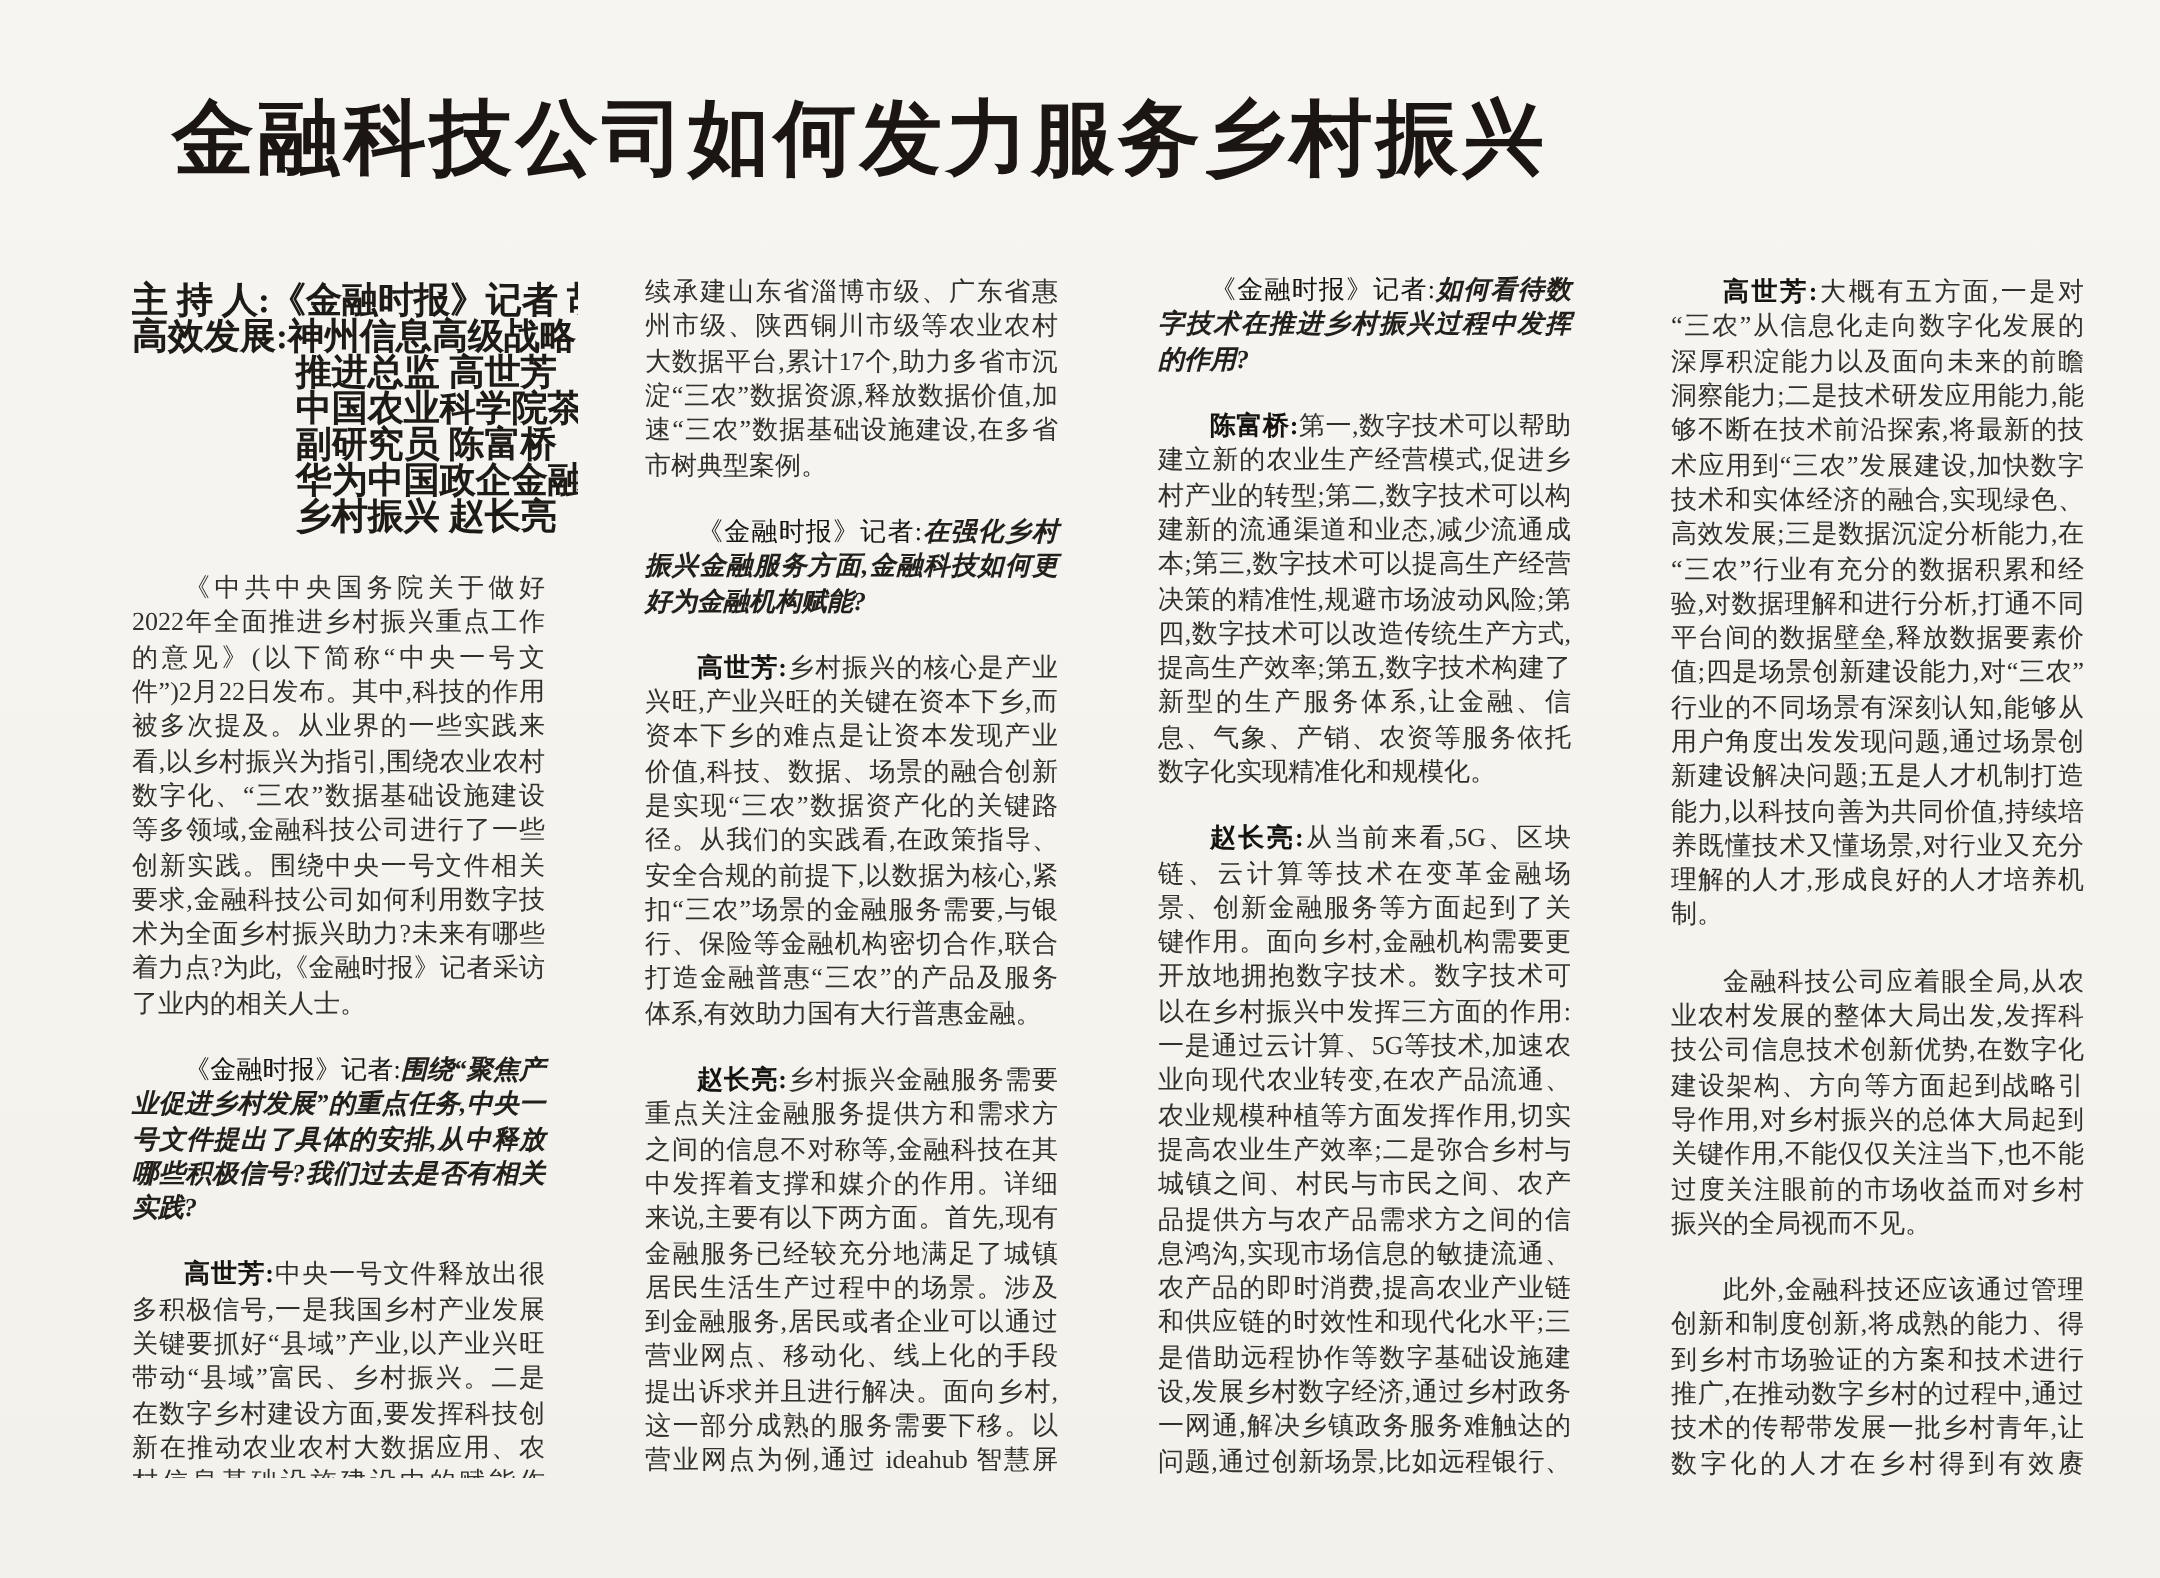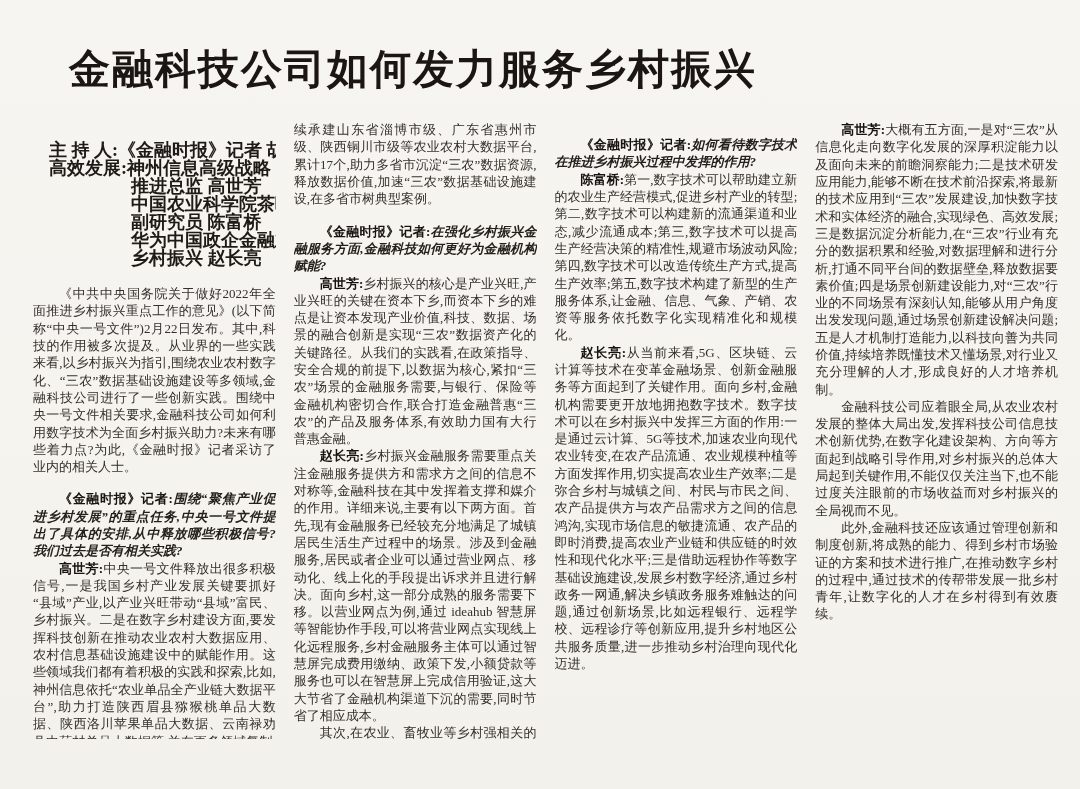--- a/index.html
+++ b/index.html
@@ -6,21 +6,21 @@
   body{
     width:1080px;height:789px;
     background:#f6f4f0;
     font-family:"Liberation Serif","DejaVu Serif",serif;
     color:#2d2925;
     overflow:hidden;
   }
   .page{
     width:1080px;height:789px;
     box-sizing:border-box;
-    padding:46px 22px 0 33px;
+    padding:46px 22px 0 50px;
     background:linear-gradient(180deg,#f7f5f1 0%,#f5f3ee 60%,#f3f1ec 100%);
     overflow:hidden;
   }
   .headline{
     font-size:41px;
     font-weight:900;
     letter-spacing:2px;
     color:#1b1613;
     margin:0 0 0 36px;
     line-height:1.15;
@@ -44,34 +44,34 @@
   .masthead{
     font-weight:700;
     color:#1e1a16;
     margin:20px 0 18px 16px;
     line-height:18px;
     font-size:18px;
   }
   .mh-line{white-space:nowrap;}
   .mh-line.mh-cont{padding-left:4.55em;}
   .mh-label{font-weight:700;}
-  .blk{margin:0;}
+  .blk{margin:16px;}
   .blk.para{text-indent:2em;}
   .blk.cont{text-indent:0;}
   .blk.answer{text-indent:2em;}
   .blk.question{
     text-indent:2em;
     margin-top:15px;
     font-weight:600;
     font-style:italic;
     color:#231f1b;
   }
   .q-prefix{
     font-style:normal;
-    font-weight:700;
+    font-weight:400;
     color:#161310;
   }
   .speaker{
     font-weight:700;
     color:#161310;
   }
 </style>
 </head>
 <body>
 

